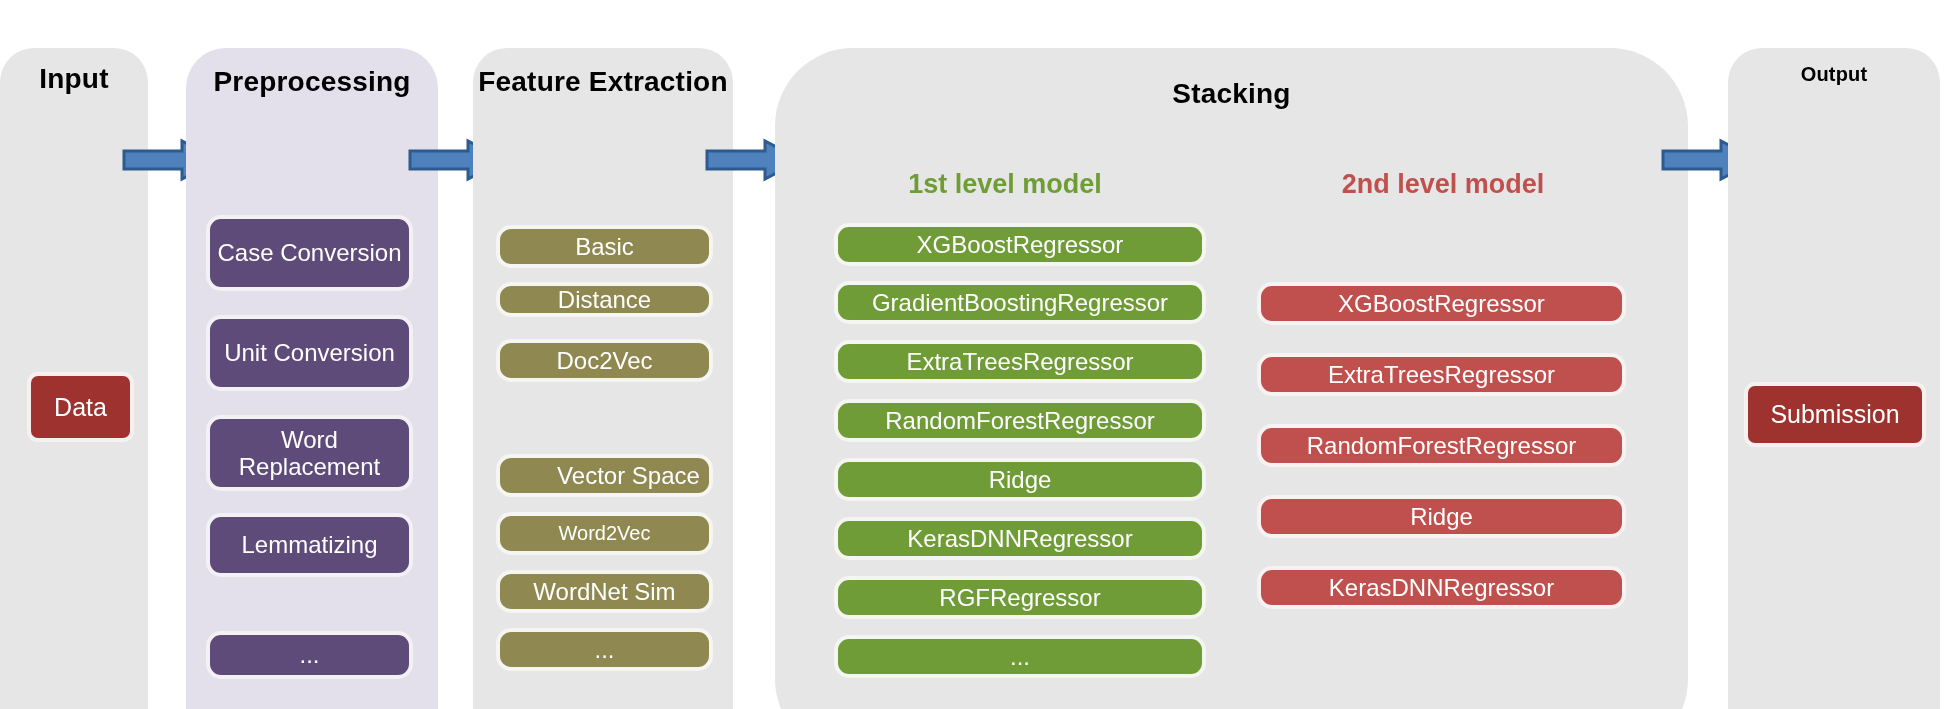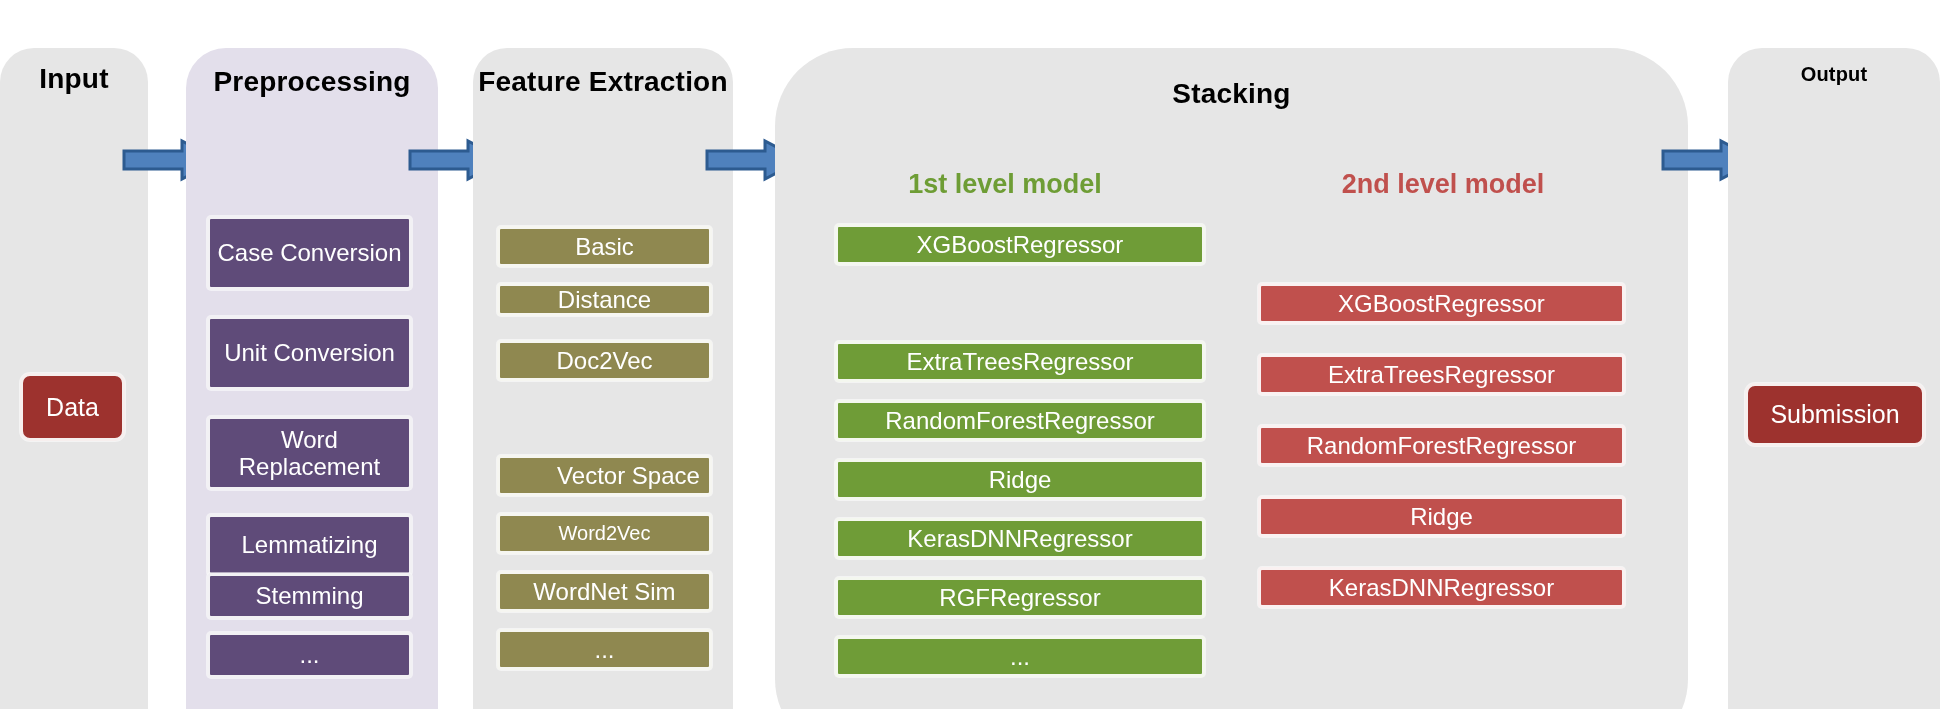--- a/index.html
+++ b/index.html
@@ -42,21 +42,21 @@
 
   
   .arrow {
     position: absolute;
   }
 
   
   .chip {
     position: absolute;
     box-sizing: border-box;
-    border-radius: 4px;
+    border-radius: 14px;
     color: #ffffff;
     display: flex;
     align-items: center;
     justify-content: center;
     text-align: center;
     line-height: 1.14;
     border: 3px solid rgba(255,255,255,0.92);
     box-shadow: 0 0 0 1px rgba(255,255,255,0.55);
   }
   .chip.purple  { background: #5f4b79; }
@@ -73,21 +73,21 @@
   }
 </style>
 </head>
 <body>
 
 <div id="canvas">
 
   <div class="panel" style="left:0px; top:0px; width:148px; height:709px; border-radius:34px 34px 34px 34px;">
   </div>
   <div class="panel-title" style="left:0px; top:15px; width:148px; font-size:28px;">Input</div>
-  <div class="chip darkred" style="left:20px; top:325px; width:105px; height:68px; font-size:25px;">
+  <div class="chip darkred" style="left:28px; top:325px; width:105px; height:68px; font-size:25px;">
     <span>Data</span>
   </div>
 
   <svg class="arrow" style="left:122px; top:90px;" width="98" height="44" viewBox="0 0 98 44">
     <polygon points="2,13 60,13 60,3 96,22 60,41 60,31 2,31" fill="#4f81bd" stroke="#2d5b90" stroke-width="3" stroke-linejoin="miter"></polygon>
   </svg>
 
   <div class="panel purple" style="left:186px; top:0px; width:252px; height:709px;">
   </div>
   <div class="panel-title" style="left:186px; top:18px; width:252px; font-size:28px;">Preprocessing</div>
@@ -97,23 +97,20 @@
   </div>
   <div class="chip purple" style="left:207px; top:268px; width:205px; height:74px; font-size:24px;">
     <span>Unit Conversion</span>
   </div>
   <div class="chip purple" style="left:207px; top:368px; width:205px; height:74px; font-size:24px;">
     <span>Word Replacement</span>
   </div>
   <div class="chip purple" style="left:207px; top:466px; width:205px; height:62px; font-size:24px;">
     <span>Lemmatizing</span>
   </div>
-  <div class="chip purple" style="left:207px; top:525px; width:205px; height:46px; font-size:24px;">
-    <span>Stemming</span>
-  </div>
   <div class="chip purple" style="left:207px; top:584px; width:205px; height:46px; font-size:24px;">
     <span>...</span>
   </div>
 
   <svg class="arrow" style="left:408px; top:90px;" width="98" height="44" viewBox="0 0 98 44">
     <polygon points="2,13 60,13 60,3 96,22 60,41 60,31 2,31" fill="#4f81bd" stroke="#2d5b90" stroke-width="3" stroke-linejoin="miter"></polygon>
   </svg>
 
   <div class="panel" style="left:473px; top:0px; width:260px; height:709px;">
   </div>
@@ -146,20 +143,23 @@
   </svg>
 
   <div class="panel stacking" style="left:775px; top:0px; width:913px; height:709px;">
   </div>
   <div class="panel-title" style="left:775px; top:30px; width:913px; font-size:28px;">Stacking</div>
 
   <div class="sub-title" style="left:835px; top:122px; width:340px; font-size:27px; color:#6e9d35;">1st level model</div>
 
   <div class="chip green" style="left:835px; top:176px; width:370px; height:41px; font-size:24px;">
     <span>XGBoostRegressor</span>
+  </div>
+  <div class="chip green" style="left:835px; top:234px; width:370px; height:41px; font-size:24px;">
+    <span>GradientBoostingRegressor</span>
   </div>
   <div class="chip green" style="left:835px; top:293px; width:370px; height:41px; font-size:24px;">
     <span>ExtraTreesRegressor</span>
   </div>
   <div class="chip green" style="left:835px; top:352px; width:370px; height:41px; font-size:24px;">
     <span>RandomForestRegressor</span>
   </div>
   <div class="chip green" style="left:835px; top:411px; width:370px; height:41px; font-size:24px;">
     <span>Ridge</span>
   </div>

